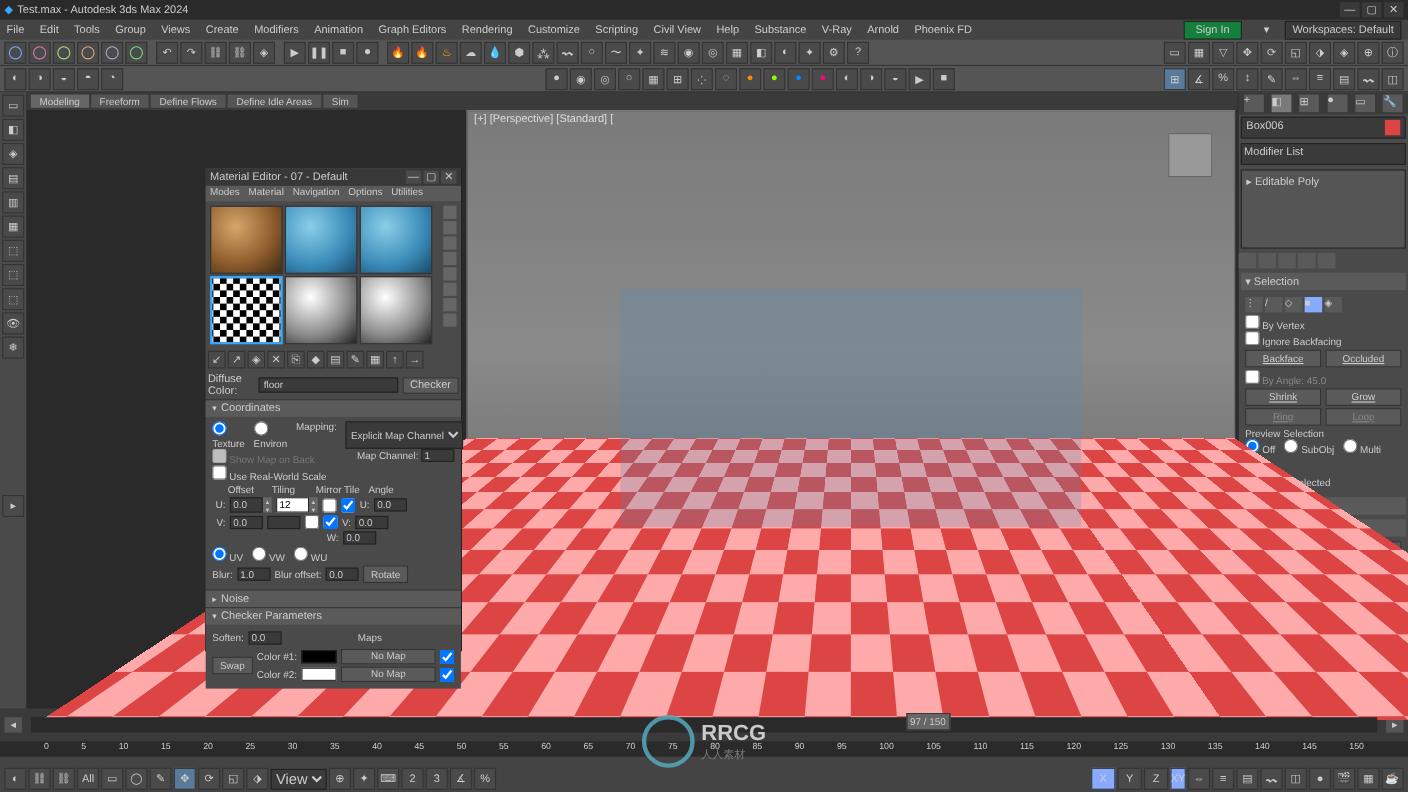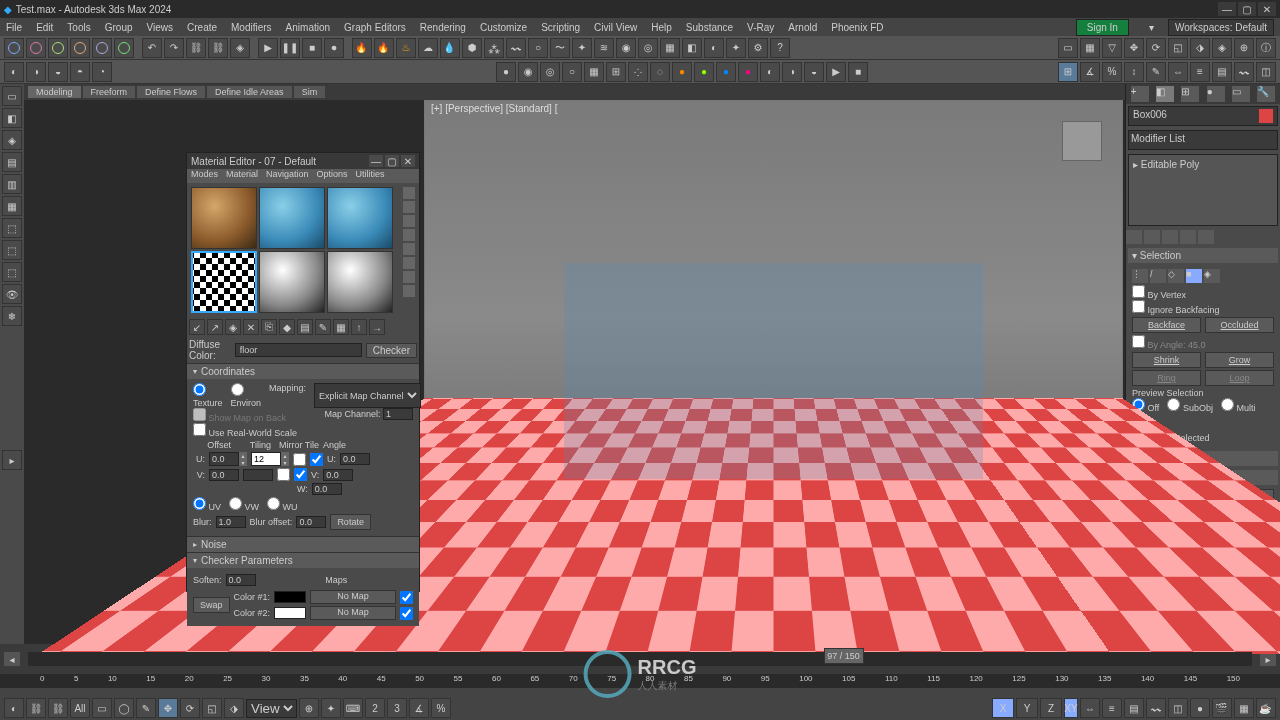--- a/index.html
+++ b/index.html
@@ -325,21 +325,21 @@
           </div>
           <label style="color:#777;"><input type="checkbox" disabled="" style=""> <span>Show Map on Back</span></label>
           <div style="float:right;">
             <span>Map Channel:</span>
             <div class="spinner" style="display:inline-flex;">
                 <input value="1" style="">
               </div>
           </div>
           <div style="clear:both;"></div>
           <label><input type="checkbox" style=""> <span>Use Real-World Scale</span></label>
-          <div class="coord-row" style="margin-left:2px;text-align:right;">
+          <div class="coord-row" style="margin-left:14px;">
             <span style="width:36px;">Offset</span>
             <span style="width:36px;">Tiling</span>
             <span style="width:44px;">Mirror Tile</span>
             <span>Angle</span>
           </div>
           <div class="coord-row">
             <span class="coord-label">U:</span>
             <div class="spinner">
                 <input value="0.0" style="">
                 <div class="sp-btns">

